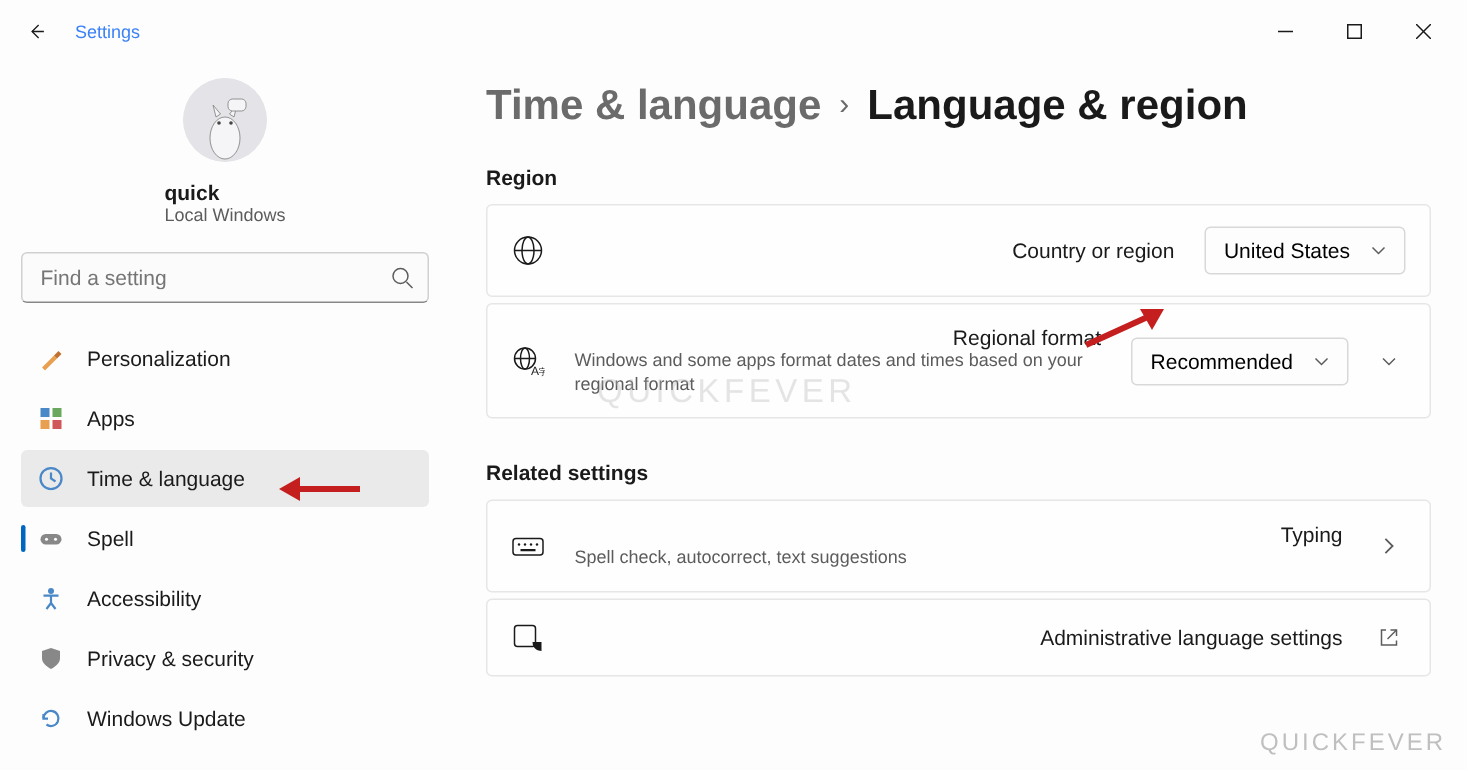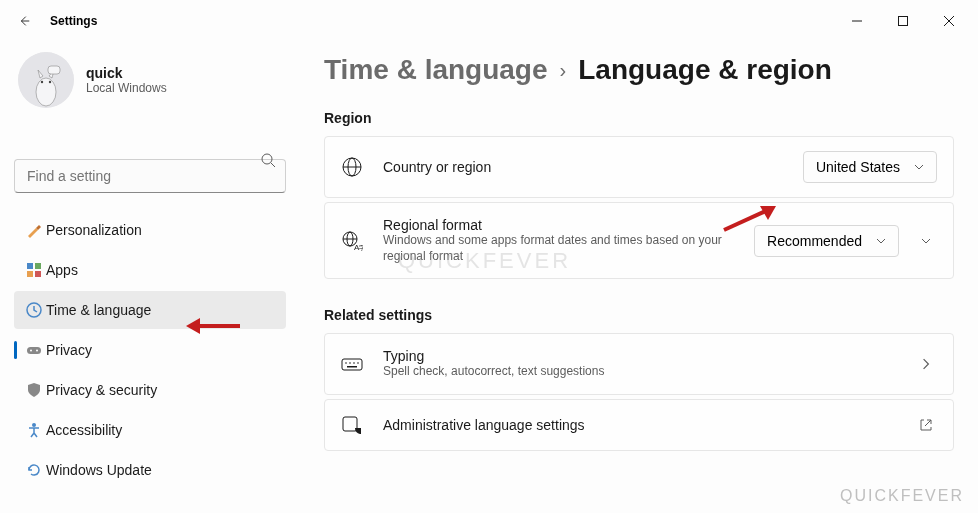--- a/index.html
+++ b/index.html
@@ -1,56 +1,56 @@
 <!DOCTYPE html>
 <html><head>
 <meta charset="utf-8">
 <style>
 * { box-sizing: border-box; margin: 0; padding: 0; font-family: "Segoe UI", -apple-system, sans-serif; }
 body { width: 978px; height: 513px; background: #fdfdfd; overflow: hidden; position: relative; }
 
 .titlebar { height: 42px; display: flex; align-items: center; padding: 0 6px; }
 .back-btn { width: 36px; height: 36px; display: flex; align-items: center; justify-content: center; cursor: pointer; border-radius: 4px; }
 .back-btn svg { width: 14px; height: 14px; }
-.title { font-size: 12px; margin-left: 8px; font-weight: 700; color: #000000; }
+.title { font-size: 12px; margin-left: 8px; font-weight: 400; color: #3b82f6; }
 .win-controls { margin-left: auto; display: flex; }
 .win-btn { width: 46px; height: 32px; display: flex; align-items: center; justify-content: center; cursor: pointer; }
 .win-btn svg { width: 10px; height: 10px; stroke: #1a1a1a; }
 
 .content { display: flex; height: calc(100% - 42px); }
 
 .sidebar { width: 300px; padding: 0 14px 14px 14px; overflow-y: auto; }
-.profile { display: flex; align-items: center; gap: 12px; padding: 10px 4px 18px 4px; }
+.profile { display: flex; align-items: center; gap: 12px; padding: 10px 4px 18px 4px; flex-direction: column; }
 .avatar { width: 56px; height: 56px; border-radius: 50%; background: #e8e8ea; display: flex; align-items: center; justify-content: center; position: relative; overflow: hidden; }
 .avatar svg { width: 56px; height: 56px; }
 .profile-name { font-size: 14px; font-weight: 600; color: #1a1a1a; }
 .profile-sub { font-size: 12px; color: #5c5c5c; }
 
 .search { position: relative; margin-bottom: 18px; }
-.search input { width: 100%; height: 34px; border: 1px solid #d0d0d0; border-radius: 4px; background: #fbfbfb; padding: 0 36px 0 12px; font-size: 14px; outline: none; border-bottom: 1px solid #888; margin-top: 33px; }
+.search input { width: 100%; height: 34px; border: 1px solid #d0d0d0; border-radius: 4px; background: #fbfbfb; padding: 0 36px 0 12px; font-size: 14px; outline: none; border-bottom: 1px solid #888; }
 .search-icon { position: absolute; right: 10px; top: 50%; transform: translateY(-50%); width: 16px; height: 16px; }
 
 .nav { list-style: none; position: relative; }
-.nav-item { display: flex; align-items: center; gap: 4px; height: 38px; padding: 0 12px; border-radius: 4px; cursor: pointer; font-size: 14px; color: #1a1a1a; margin-bottom: 2px; }
+.nav-item { display: flex; align-items: center; gap: 16px; height: 38px; padding: 0 12px; border-radius: 4px; cursor: pointer; font-size: 14px; color: #1a1a1a; margin-bottom: 2px; }
 .nav-item.active { background: #eaeaea; }
 .nav-item .icon { width: 16px; height: 16px; display: flex; align-items: center; justify-content: center; font-size: 14px; }
 .nav-indicator { position: absolute; width: 3px; height: 18px; background: #0067c0; border-radius: 2px; left: 0; }
 
 .main { flex: 1; padding: 12px 24px 0 24px; overflow-y: auto; position: relative; }
 .breadcrumb { display: flex; align-items: center; gap: 12px; margin-bottom: 24px; }
 .bc-parent { font-size: 28px; font-weight: 600; color: #6b6b6b; cursor: pointer; }
 .bc-sep { font-size: 20px; color: #6b6b6b; }
 .bc-current { font-size: 28px; font-weight: 600; color: #1a1a1a; text-align: center; }
 
 .section-title { font-size: 14px; font-weight: 600; color: #1a1a1a; margin-bottom: 10px; }
 
 .card { border: 1px solid #e6e6e6; border-radius: 4px; background: #fefefe; margin-bottom: 4px; padding: 14px 16px; display: flex; align-items: center; gap: 20px; }
 .card-icon { width: 22px; height: 22px; display: flex; align-items: center; justify-content: center; flex-shrink: 0; }
 .card-body { flex: 1; min-width: 0; }
-.card-title { font-size: 14px; color: #1a1a1a; }
+.card-title { font-size: 14px; color: #1a1a1a; text-align: right; }
 .card-sub { font-size: 12px; color: #5c5c5c; line-height: 1.3; }
 .card-ctrl { flex-shrink: 0; display: flex; align-items: center; gap: 16px; }
 
 .dropdown { border: 1px solid #d8d8d8; border-radius: 4px; background: #fdfdfd; padding: 7px 12px; display: flex; align-items: center; gap: 14px; font-size: 14px; cursor: pointer; min-width: 124px; justify-content: space-between; }
 .chevron { width: 10px; height: 10px; }
 .chevron-btn { width: 22px; height: 22px; display: flex; align-items: center; justify-content: center; cursor: pointer; }
 .external-icon { width: 14px; height: 14px; }
 
 .section-gap { height: 24px; }
 
@@ -152,38 +152,38 @@
         <span>Time &amp; language</span>
       </li>
       <li class="nav-item">
         <span class="icon">
             <svg width="16" height="16" viewBox="0 0 16 16">
               <rect x="1" y="5" width="14" height="7" rx="3.5" fill="#888"></rect>
               <circle cx="5" cy="8.5" r="1" fill="#fff"></circle>
               <circle cx="11" cy="8.5" r="1" fill="#fff"></circle>
             </svg>
           </span>
-        <span>Privacy</span>
-      </li>
-      <li class="nav-item">
-        <span class="icon">
-            <svg width="16" height="16" viewBox="0 0 16 16">
-              <path d="M8 1 L14 3 L14 8 C14 12 8 15 8 15 C8 15 2 12 2 8 L2 3 Z" fill="#888"></path>
-            </svg>
-          </span>
-        <span>Privacy &amp; security</span>
+        <span>Spell</span>
       </li>
       <li class="nav-item">
         <span class="icon">
             <svg width="16" height="16" viewBox="0 0 16 16">
               <circle cx="8" cy="3" r="2" fill="#4a88c8"></circle>
               <path d="M3 6 L13 6 M8 6 L8 11 M8 11 L5 15 M8 11 L11 15" stroke="#4a88c8" stroke-width="1.5"></path>
             </svg>
           </span>
         <span>Accessibility</span>
+      </li>
+      <li class="nav-item">
+        <span class="icon">
+            <svg width="16" height="16" viewBox="0 0 16 16">
+              <path d="M8 1 L14 3 L14 8 C14 12 8 15 8 15 C8 15 2 12 2 8 L2 3 Z" fill="#888"></path>
+            </svg>
+          </span>
+        <span>Privacy &amp; security</span>
       </li>
       <li class="nav-item">
         <span class="icon">
             <svg width="16" height="16" viewBox="0 0 16 16">
               <path d="M3 8 A5 5 0 1 1 5 12" fill="none" stroke="#4a88c8" stroke-width="1.5"></path>
               <path d="M3 5 L3 8 L6 8" fill="none" stroke="#4a88c8" stroke-width="1.5"></path>
             </svg>
           </span>
         <span>Windows Update</span>
       </li>

